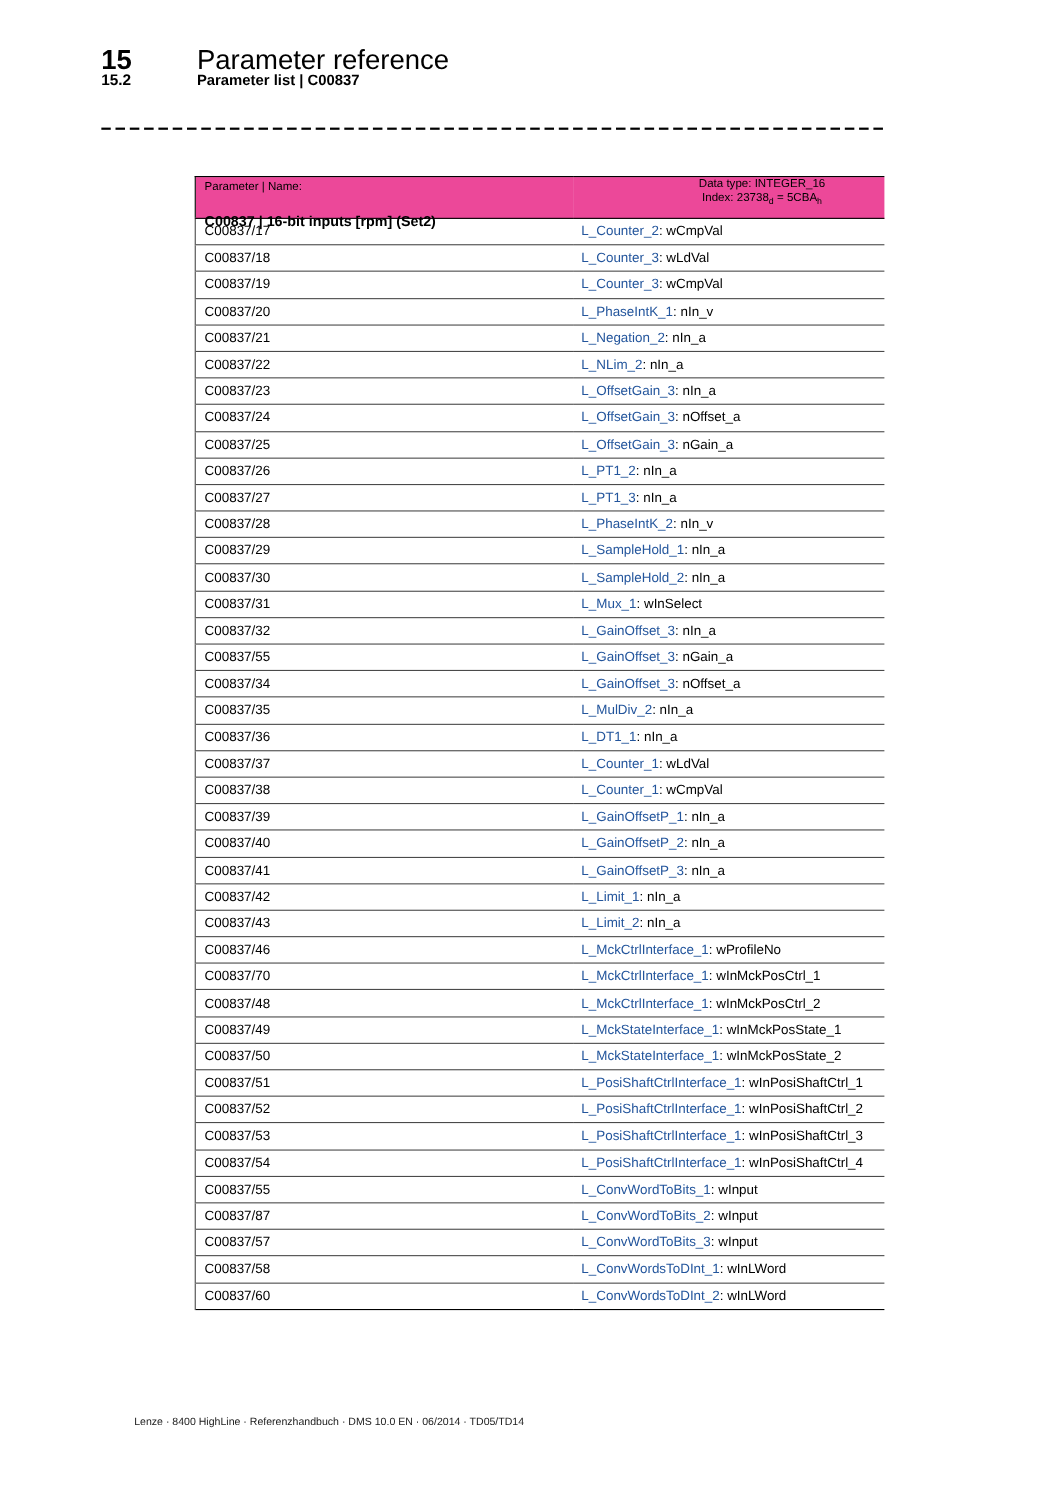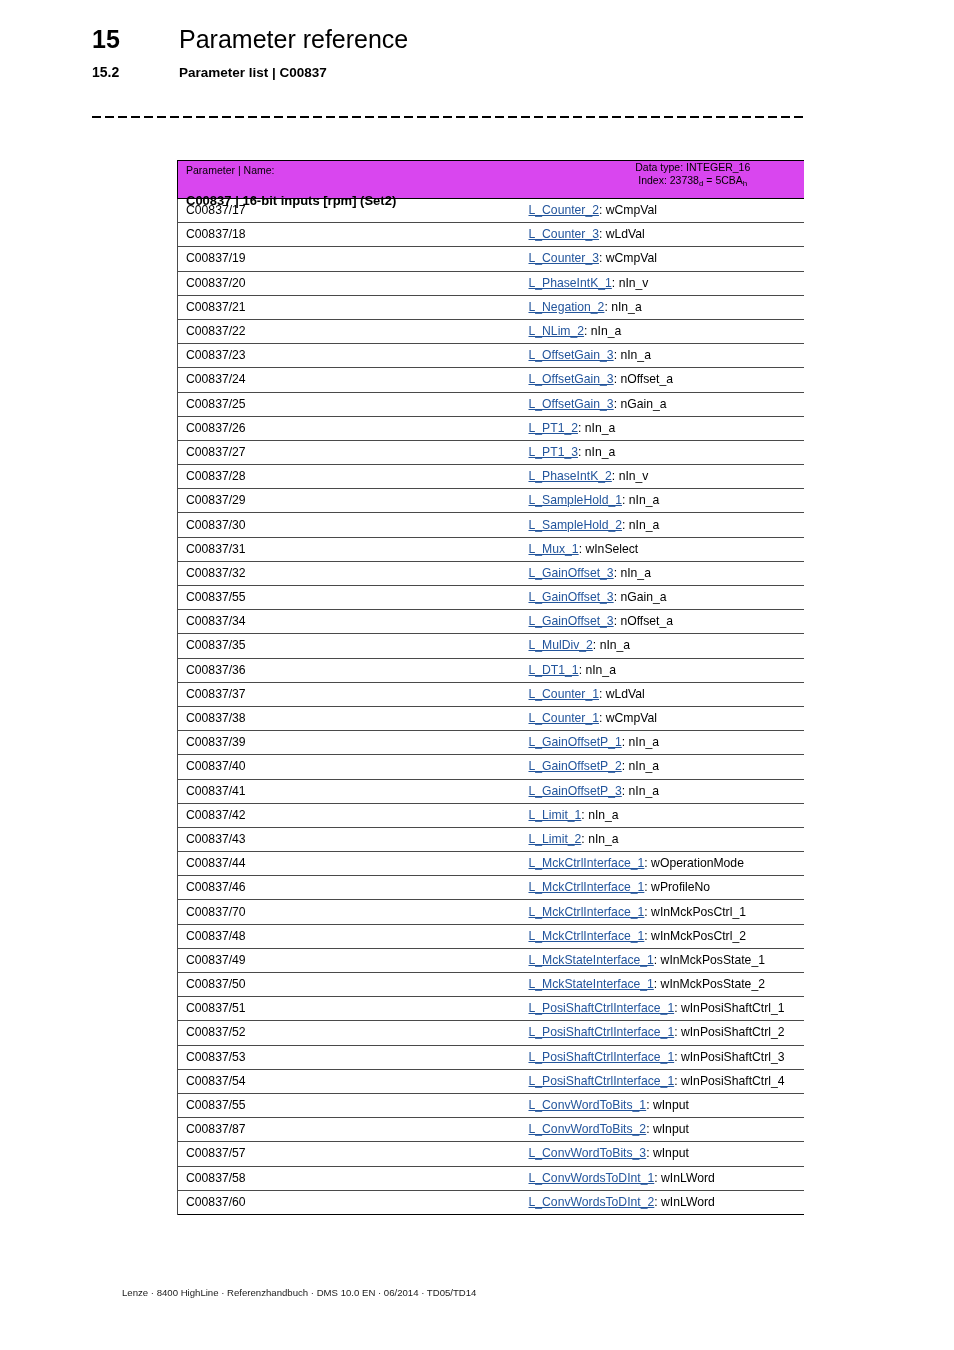--- a/index.html
+++ b/index.html
@@ -40,20 +40,21 @@
     font-weight: 700;
     line-height: 30px;
     letter-spacing: 0px;
     color: #000;
   }
   .hdr-chaptitle {
     font-size: 25px;
     font-weight: 400;
     line-height: 30px;
     color: #000;
+    margin-top: 16px;
   }
   .hdr-row2 {
     display: flex;
     align-items: baseline;
     margin-top: 6px;
   }
   .hdr-secno {
     width: 87px;
     flex: 0 0 87px;
     font-size: 14px;
@@ -89,21 +90,21 @@
     border-collapse: collapse;
     table-layout: fixed;
     width: 688px;
     border: 1px solid #000;
   }
   table.ptable col.c1 { width: 343px; }
   table.ptable col.c2 { width: 345px; }
 
   
   tr.thead-row > td {
-    background: #d946ef;
+    background: #ec4899;
     border: none;
     border-bottom: 1px solid #000;
     padding: 0;
     height: 37px;
     vertical-align: top;
   }
   .thead-inner {
     position: relative;
     height: 37px;
     padding: 3px 8px 0 8px;
@@ -153,21 +154,20 @@
     white-space: nowrap;
     overflow: hidden;
   }
   tr.drow > td.col-name {
     border-left: 1px solid #4a4a4a;
   }
   tr.drow:first-of-type > td { border-top: none; }
 
   a.plink {
     color: #23559c;
-    text-decoration: underline;
     text-underline-offset: 1px;
     font-size: 12.2px;
     cursor: pointer;
   }
   .suffix {
     color: #000;
     font-size: 12.2px;
   }
 
   
@@ -333,24 +333,20 @@
           </tr>
           <tr class="drow">
             <td class="col-name">C00837/42</td>
             <td><a class="plink">L_Limit_1</a><span class="suffix">: nIn_a</span></td>
           </tr>
           <tr class="drow">
             <td class="col-name">C00837/43</td>
             <td><a class="plink">L_Limit_2</a><span class="suffix">: nIn_a</span></td>
           </tr>
           <tr class="drow">
-            <td class="col-name">C00837/44</td>
-            <td><a class="plink">L_MckCtrlInterface_1</a><span class="suffix">: wOperationMode</span></td>
-          </tr>
-          <tr class="drow">
             <td class="col-name">C00837/46</td>
             <td><a class="plink">L_MckCtrlInterface_1</a><span class="suffix">: wProfileNo</span></td>
           </tr>
           <tr class="drow">
             <td class="col-name">C00837/70</td>
             <td><a class="plink">L_MckCtrlInterface_1</a><span class="suffix">: wInMckPosCtrl_1</span></td>
           </tr>
           <tr class="drow">
             <td class="col-name">C00837/48</td>
             <td><a class="plink">L_MckCtrlInterface_1</a><span class="suffix">: wInMckPosCtrl_2</span></td>

